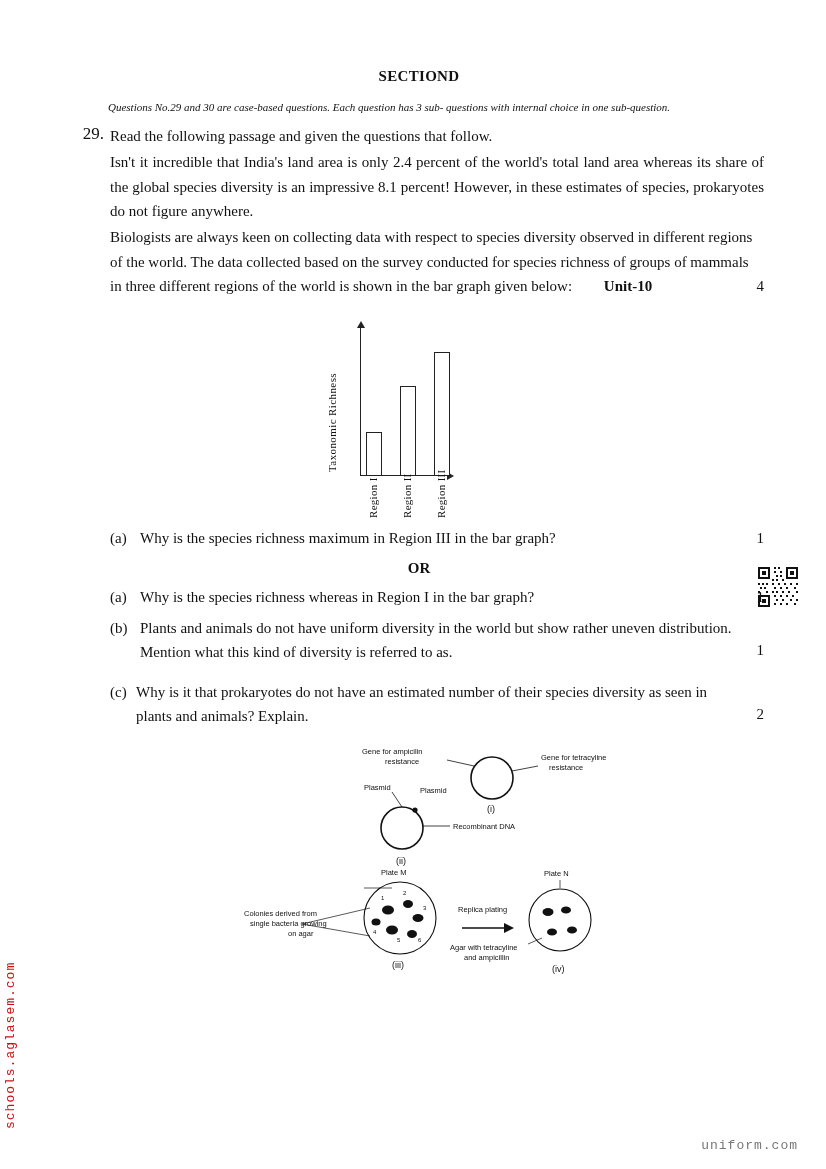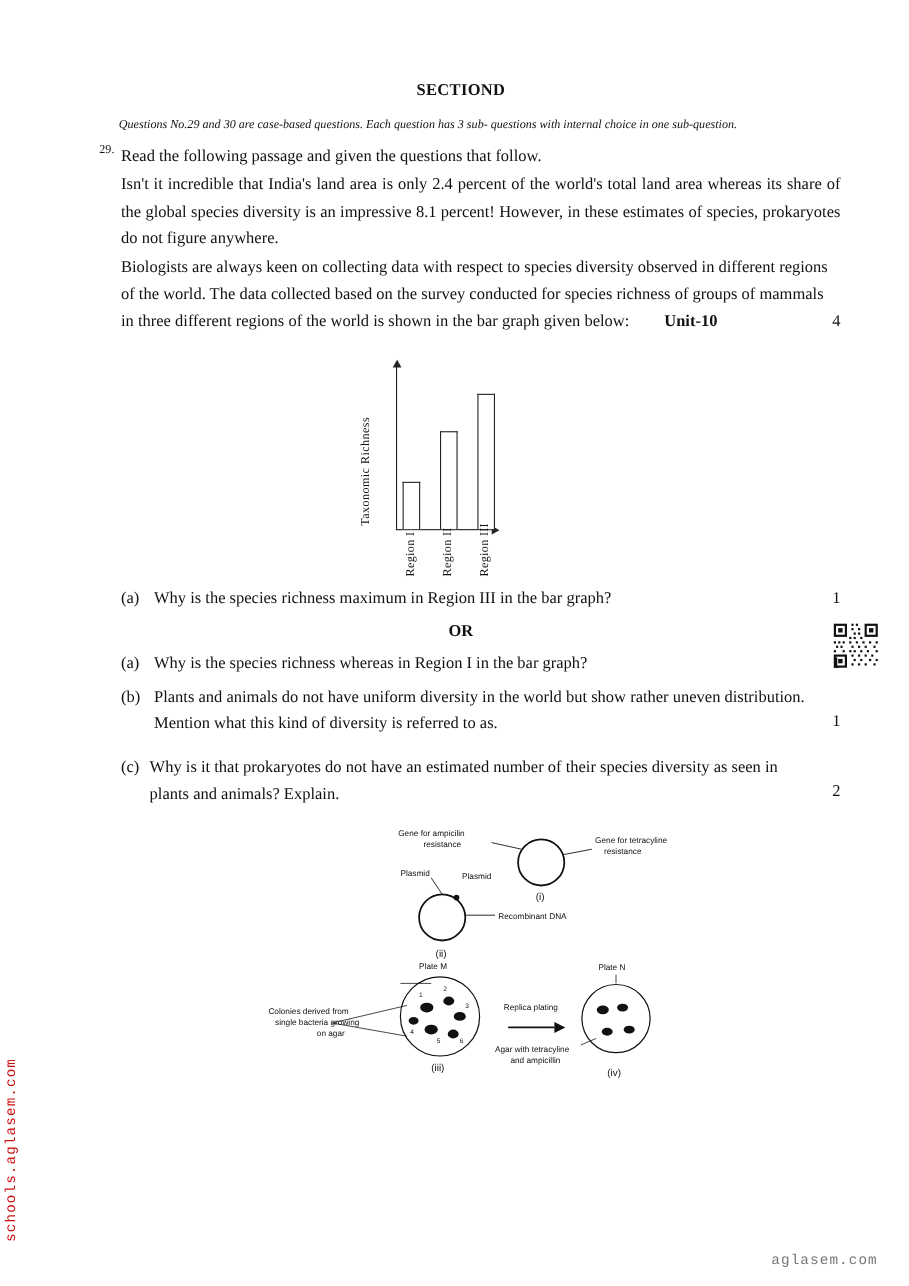--- a/index.html
+++ b/index.html
@@ -41,21 +41,21 @@
     position:absolute;
     right:26px;
     top:565px;
     width:44px;height:44px;
   }
 
   
   .content{
     position:absolute;
     left:74px;
-    top:74px;
+    top:68px;
     width:690px;
   }
   .section-title{
     text-align:center;
     font-weight:bold;
     font-size:15px;
     letter-spacing:.3px;
     margin-bottom:14px;
   }
   .instr{
@@ -67,21 +67,21 @@
   }
   .qrow{
     position:relative;
     margin-top:6px;
   }
   .qnum{
     position:absolute;
     left:0;top:0;
     width:30px;
     text-align:right;
-    font-size:11px;
+    font-size:17px;
   }
   .qbody{
     margin-left:36px;
     font-size:15px;
     line-height:1.62;
   }
   .para{
     text-align:justify;
     margin:0 0 2px 0;
     font-size:15px;
@@ -388,14 +388,14 @@
           <text x="222" y="222">and ampicillin</text>
           <line x1="286" y1="206" x2="300" y2="200" stroke="#111" stroke-width=".7"></line>
           <text x="310" y="234" font-size="9">(iv)</text>
         </g>
       </svg>
     </div>
 
   </div>
 
   <div class="side-watermark">schools.aglasem.com</div>
-  <div class="corner-watermark">aglasem.com</div>
+  <div class="corner-watermark">uniform.com</div>
 </div>
 
 </body></html>

